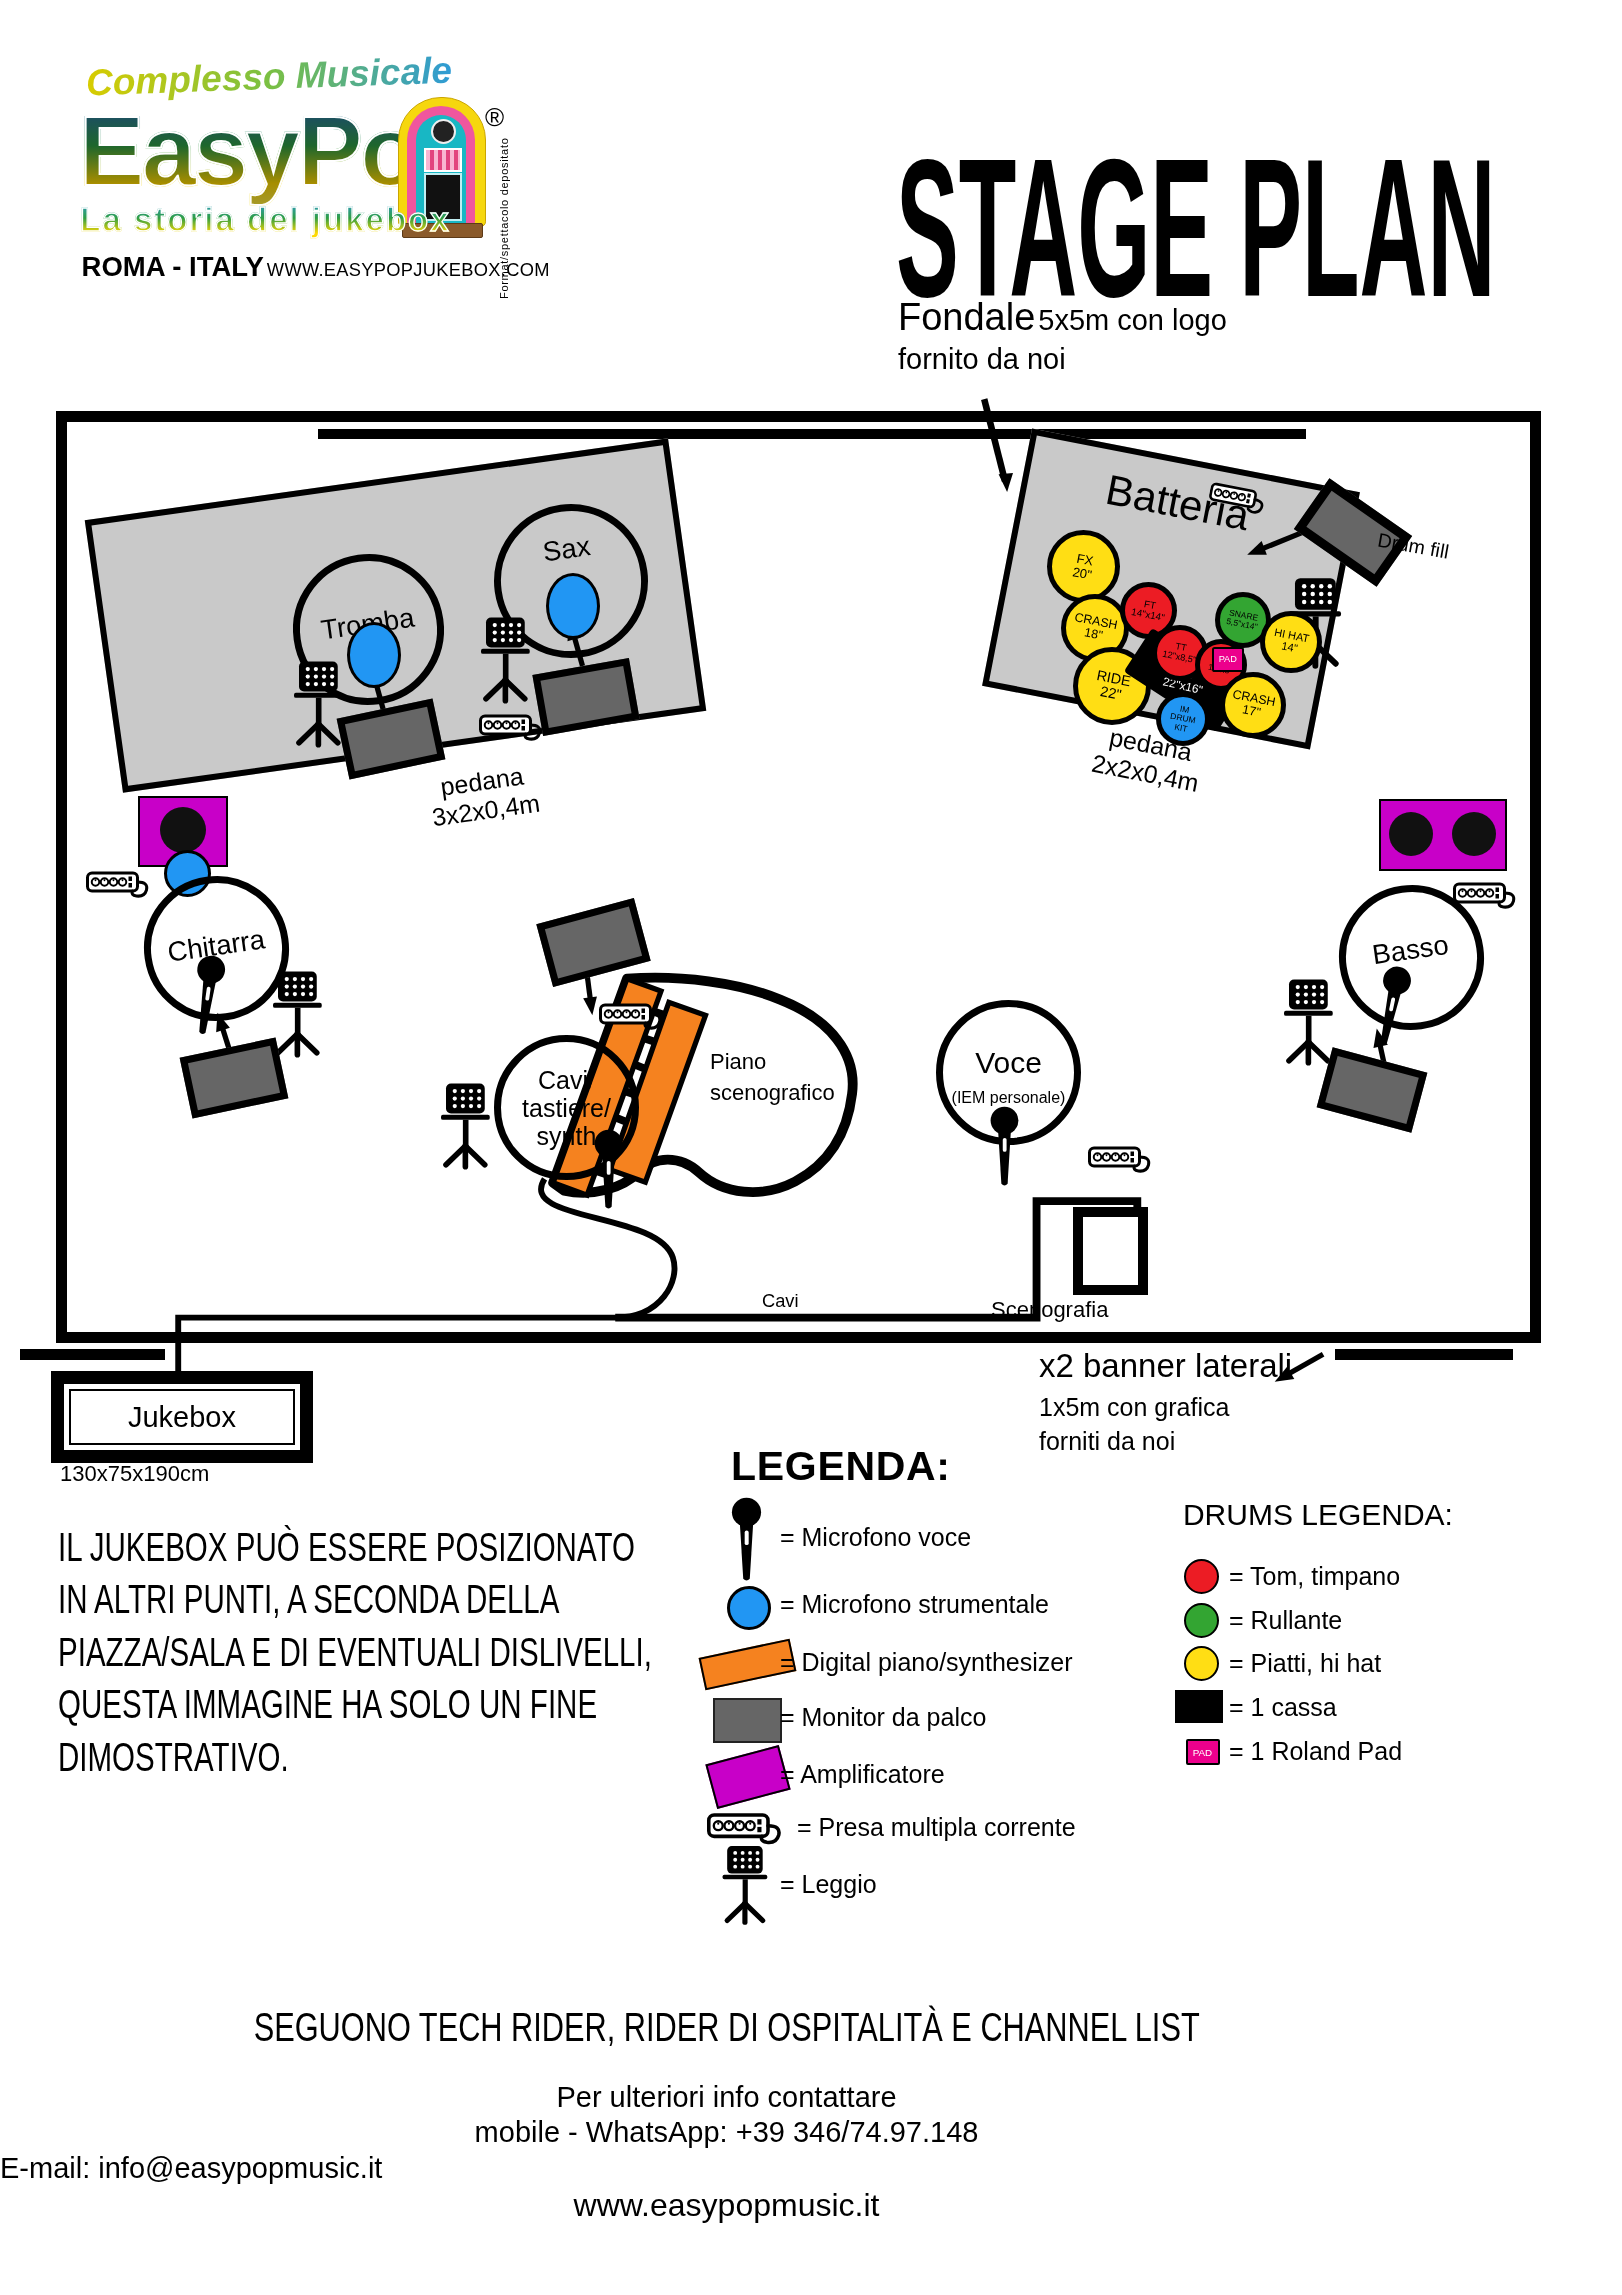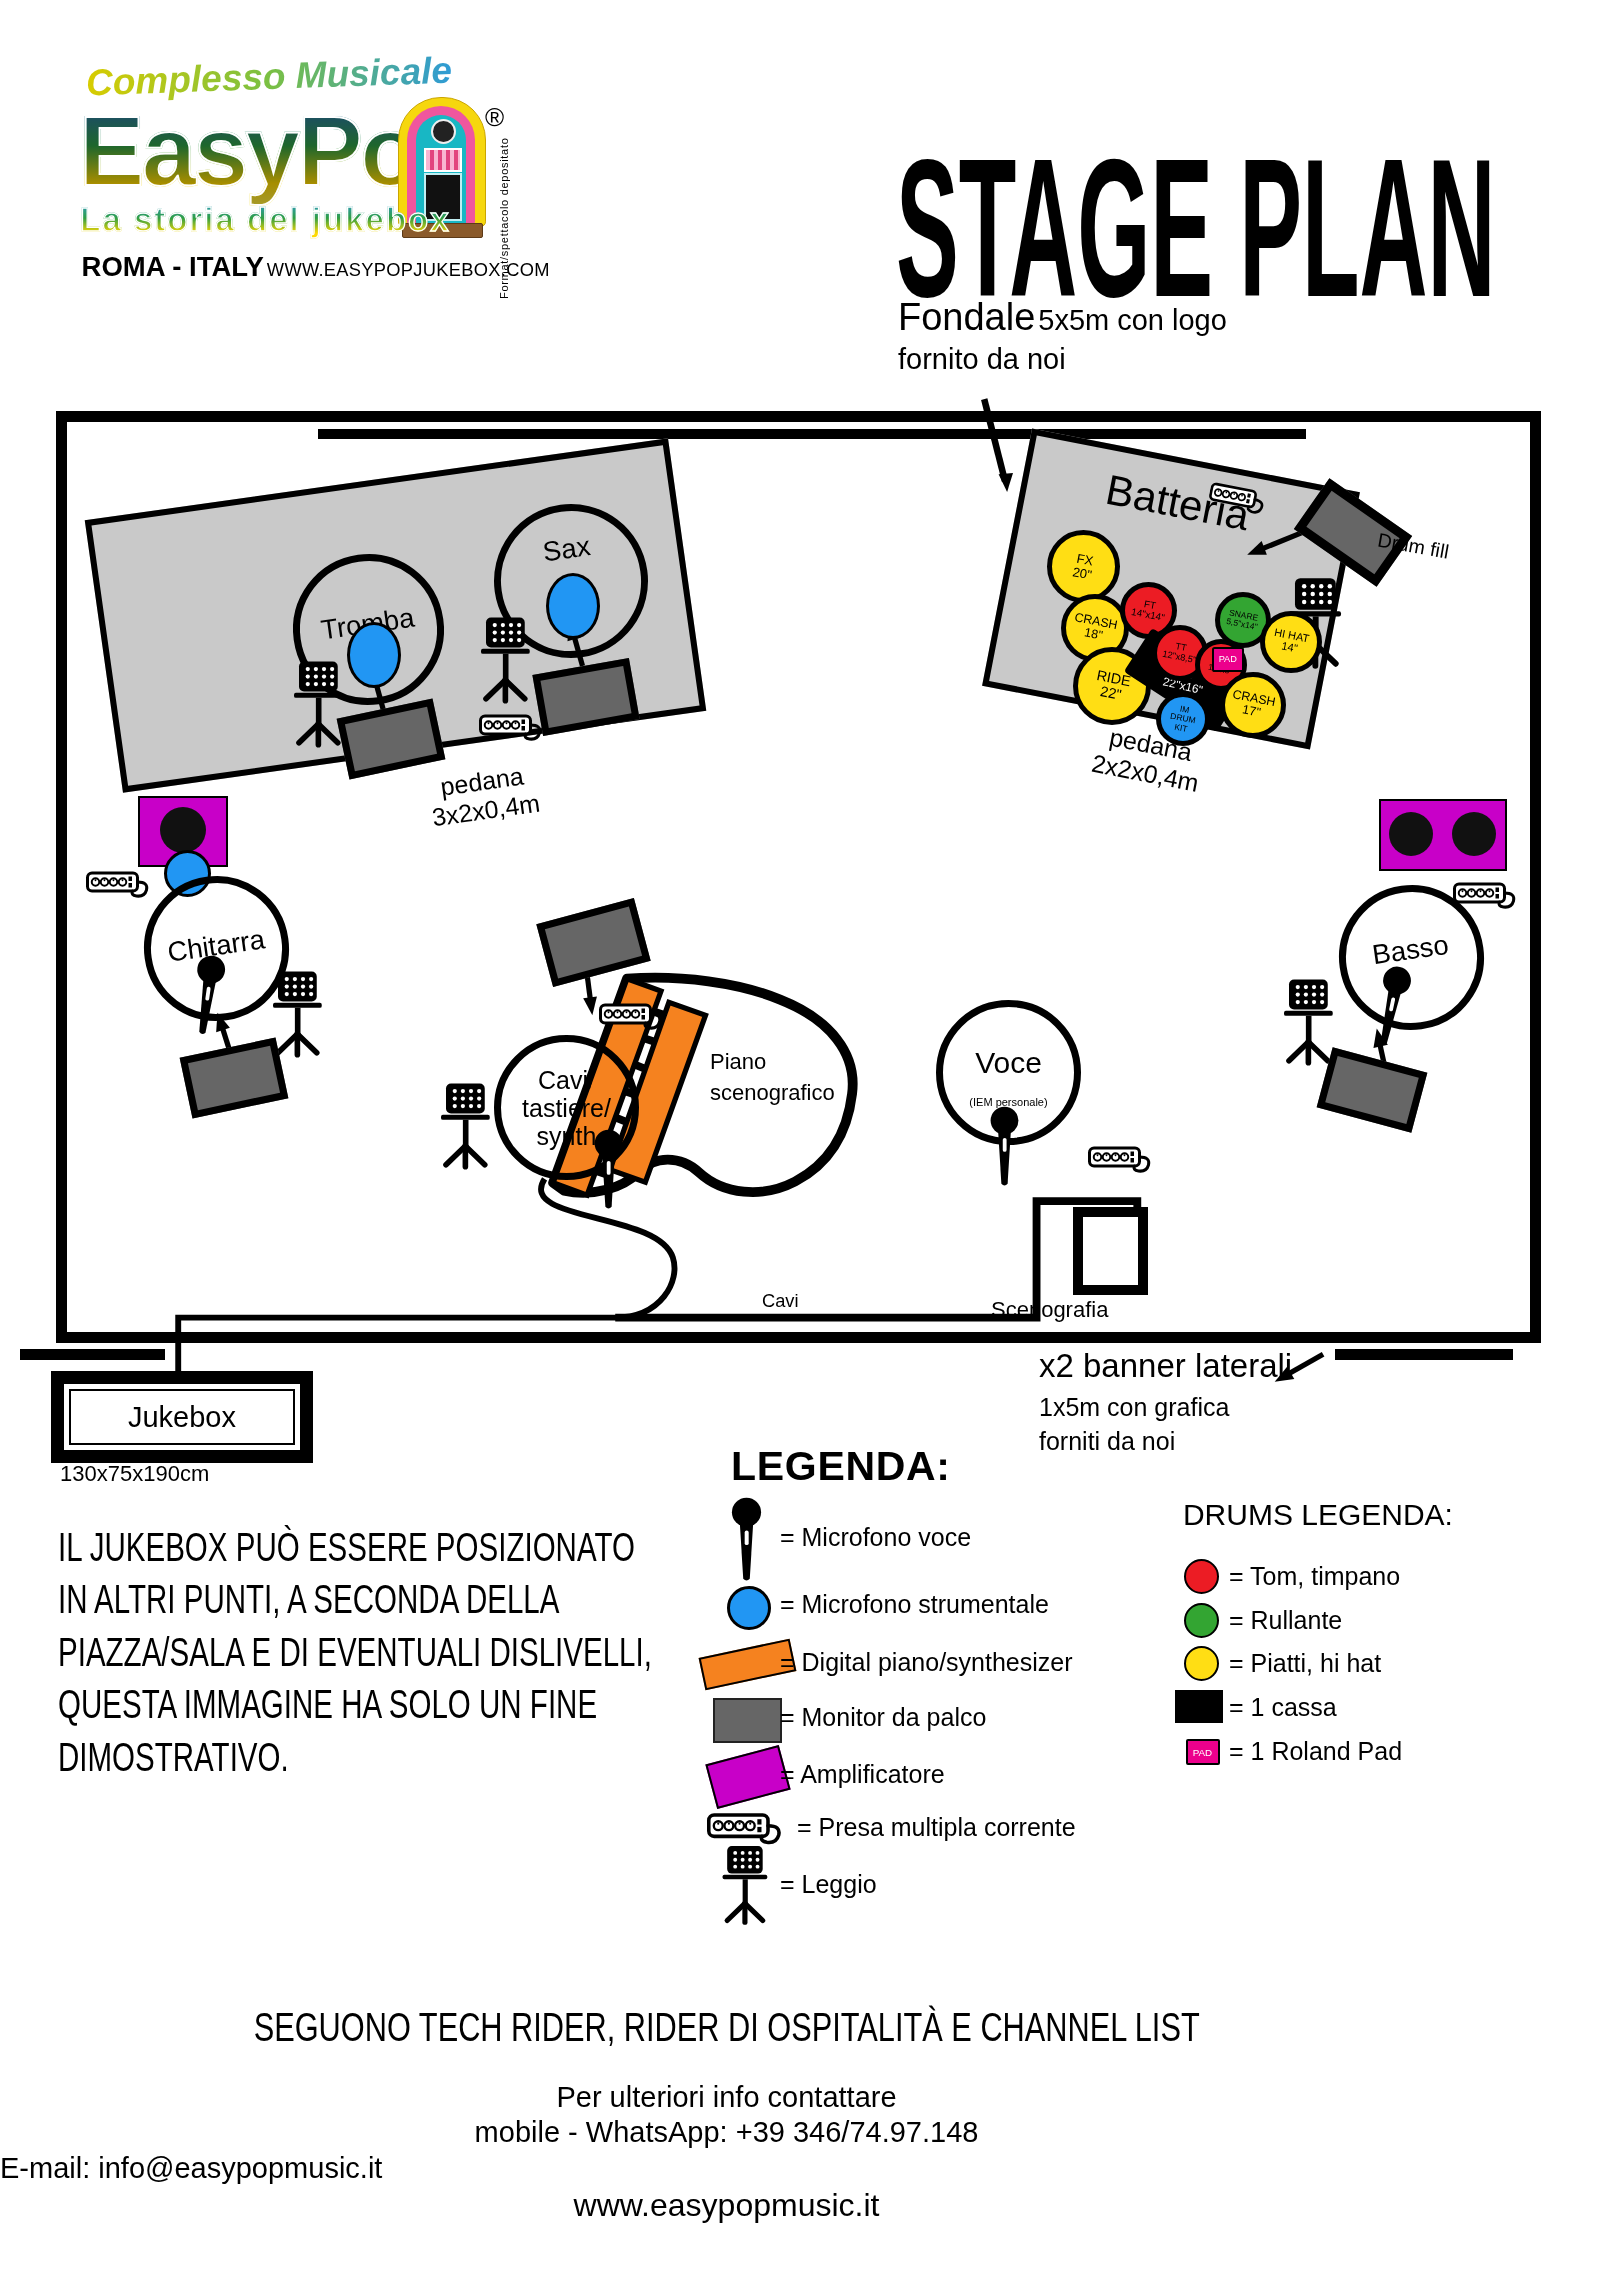--- a/index.html
+++ b/index.html
@@ -363,21 +363,21 @@
     </svg>
   </div>
 <div class="abs" style="left:710px;top:1047px;font-size:22px;line-height:1.4;">
   <div>Piano</div>
   <div>scenografico</div>
 </div>
 
 <div class="abs circle" style="left:936px;top:1000px;width:131px;height:131px;">
   <div class="clabel" style="top:30%;">
     <div style="font-size:30px;">Voce</div>
-    <div style="font-size:11px;margin-top:16px;">(IEM personale)</div>
+    <div style="font-size:16px;margin-top:9px;">(IEM personale)</div>
   </div>
 </div>
 <div class="abs icon" style="left:988px;top:1106px;width:33px;height:82px;">
     <svg viewBox="0 0 46 118" xmlns="http://www.w3.org/2000/svg">
       <circle cx="23" cy="21" r="20" fill="#000"></circle>
       <path d="M14 38 L32 38 L27.5 112 Q23 117 18.5 112 Z" fill="#000"></path>
       <rect x="20.5" y="46" width="5.5" height="20" rx="2.7" fill="#fff"></rect>
     </svg>
   </div>
 <div class="abs icon" style="left:1088px;top:1143px;width:65px;height:31px;">

